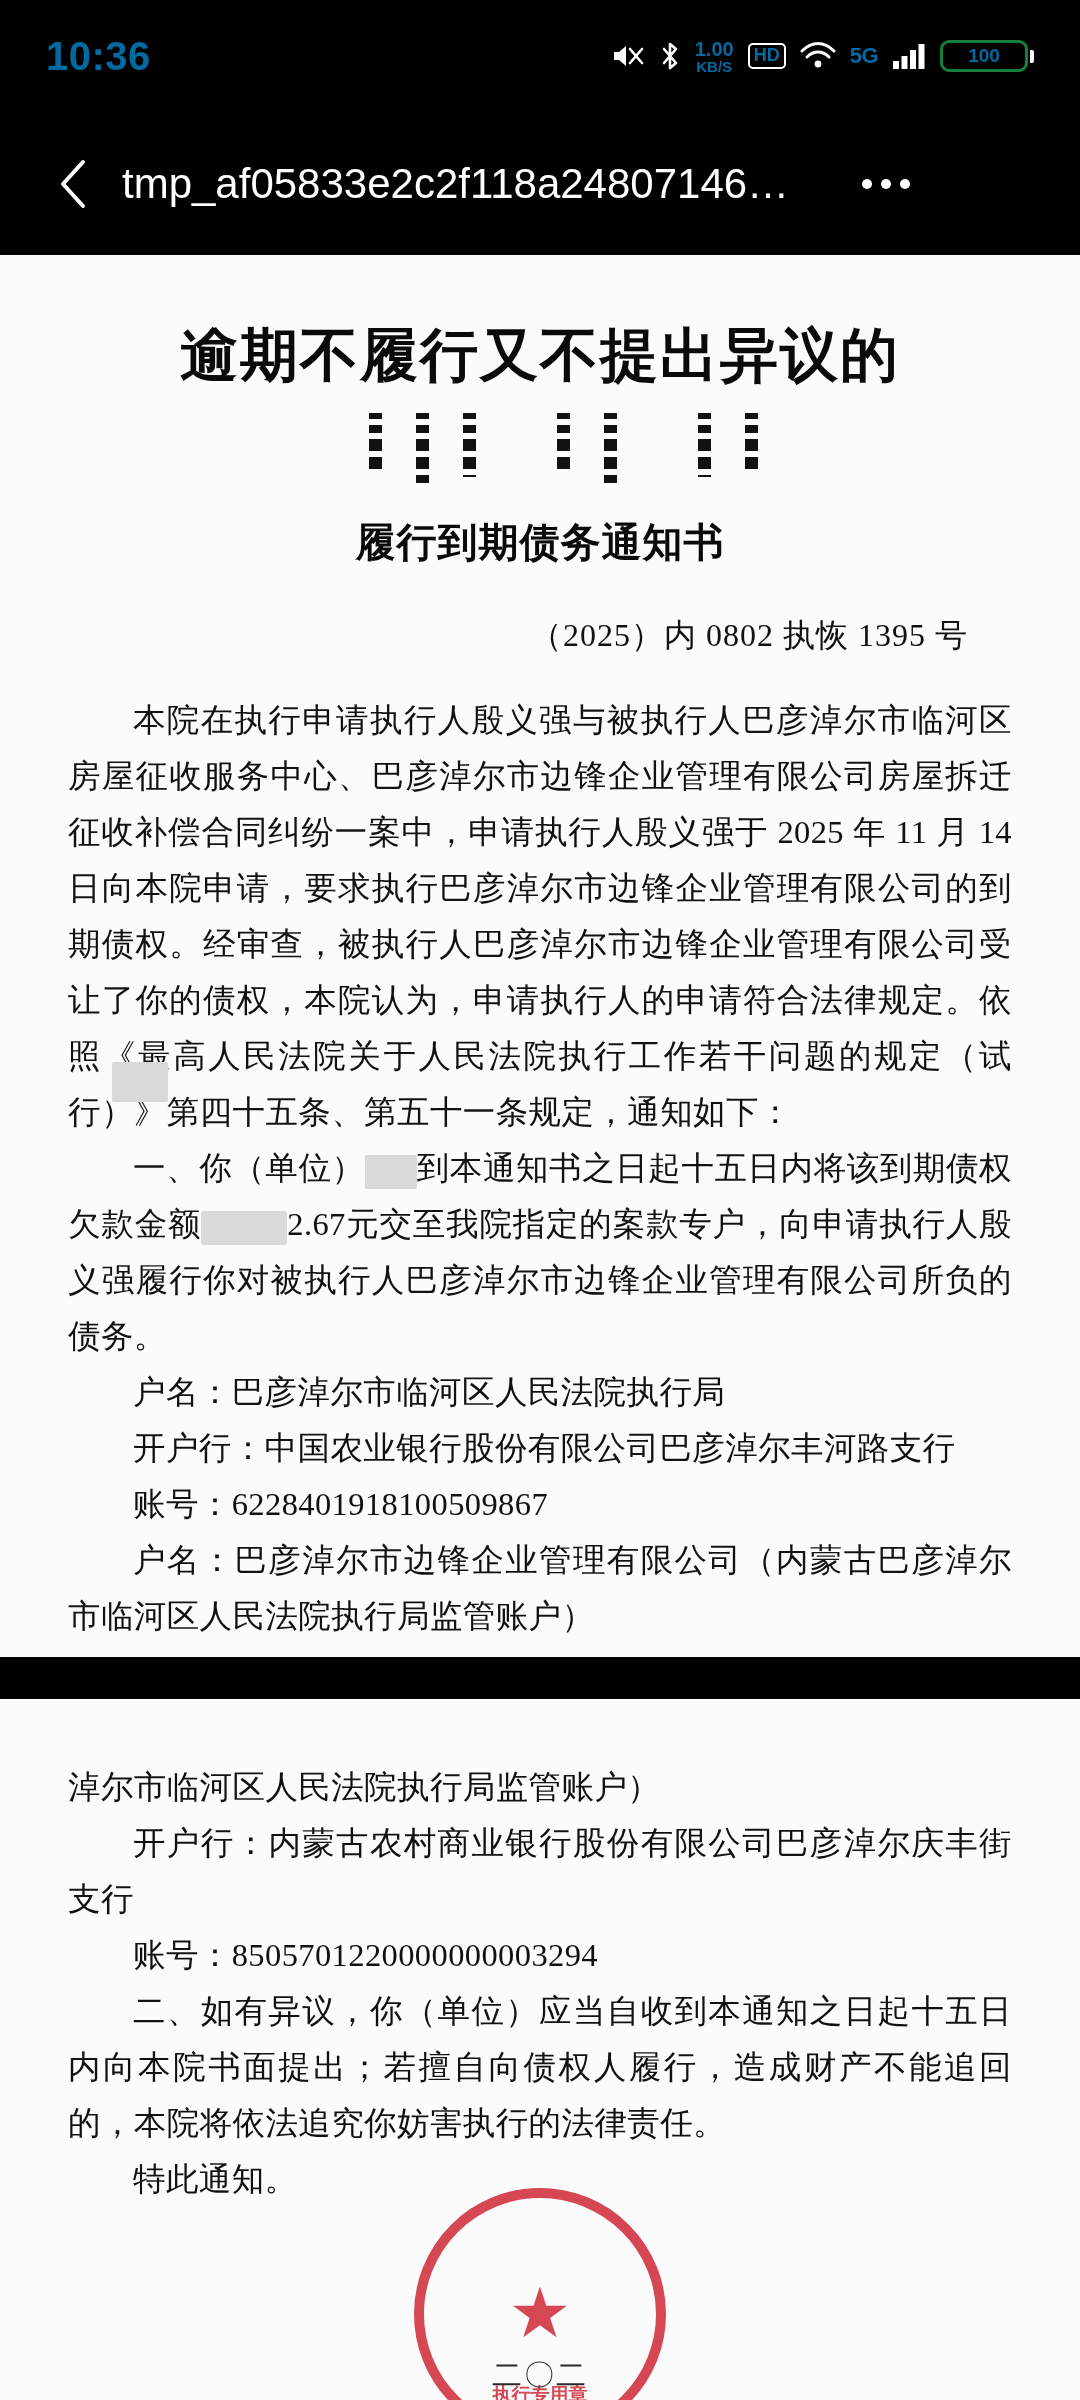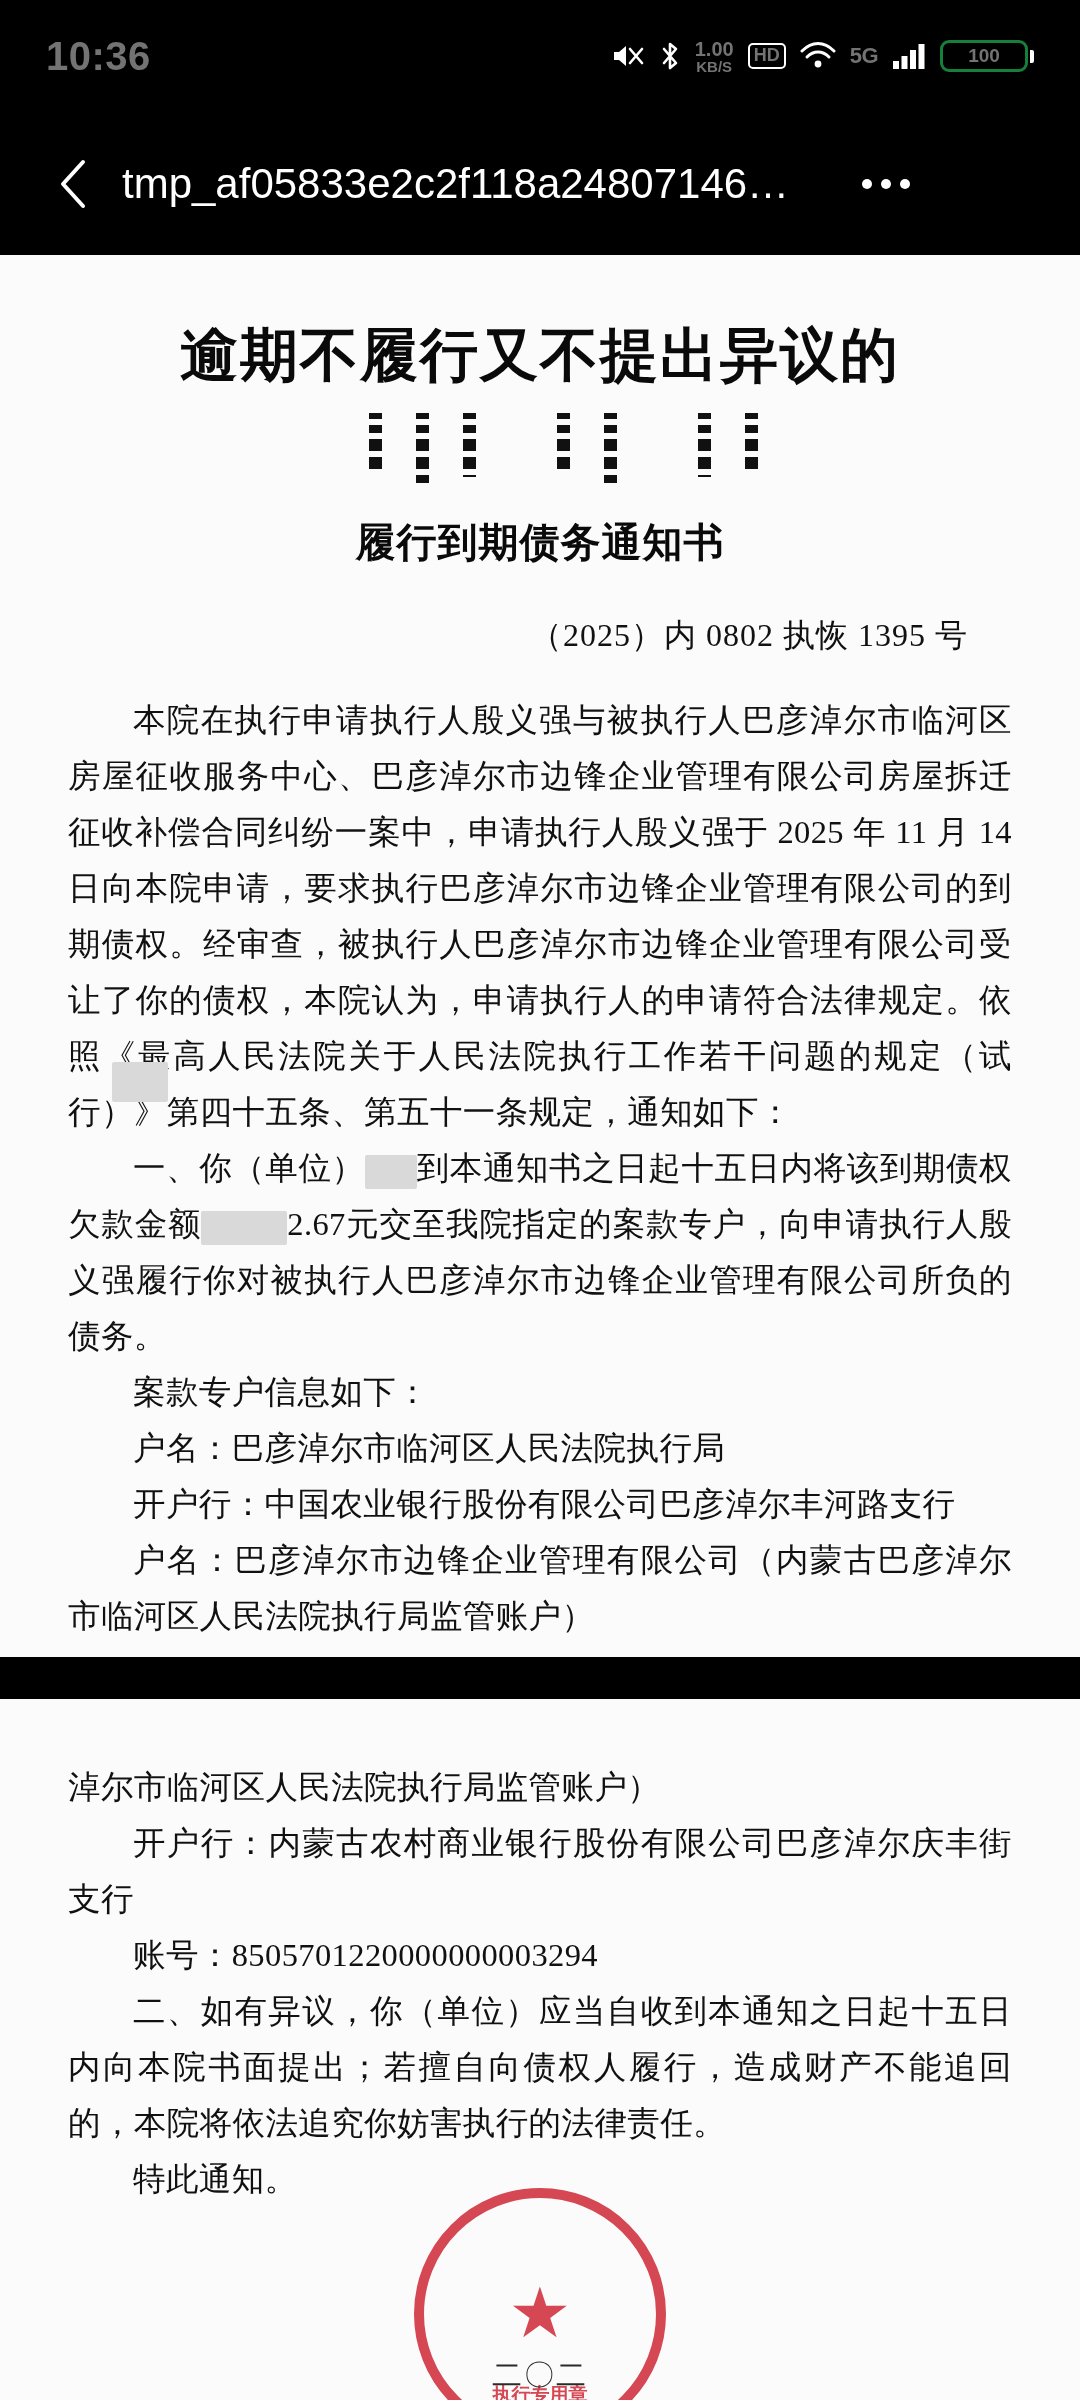--- a/index.html
+++ b/index.html
@@ -8,21 +8,21 @@
     background: #000;
     font-family: "Liberation Sans", sans-serif;
     overflow: hidden;
   }
   .screen { position: relative; width: 1080px; height: 2400px; background: #000; }
 
   
   .statusbar {
     position: absolute; top: 0; left: 0; width: 1080px; height: 112px;
     display: flex; align-items: center; justify-content: space-between;
-    padding: 0 46px; color: #737373;
+    padding: 0 46px; color: #0369a1;
   }
   .clock { font-size: 40px; font-weight: 600; letter-spacing: 0.5px; }
   .status-icons { display: flex; align-items: center; gap: 14px; }
   .ic { display: inline-flex; align-items: center; justify-content: center; }
   .ic svg { display: block; }
   .kbps { display: flex; flex-direction: column; align-items: center; line-height: 1.0; }
   .kbps .k1 { font-size: 20px; font-weight: 700; }
   .kbps .k2 { font-size: 15px; font-weight: 700; }
   .hd-badge {
     border: 2.5px solid #fff; border-radius: 5px; font-size: 18px; font-weight: 700;
@@ -212,23 +212,23 @@
 
       <div class="doc-subtitle">履行到期债务通知书</div>
       <div class="case-no">（2025）内 0802 执恢 1395 号</div>
 
       <div class="body-text">
         <span class="redact r1"></span>
         <p>本院在执行申请执行人殷义强与被执行人巴彦淖尔市临河区房屋征收服务中心、巴彦淖尔市边锋企业管理有限公司房屋拆迁征收补偿合同纠纷一案中，申请执行人殷义强于 2025 年 11 月 14 日向本院申请，要求执行巴彦淖尔市边锋企业管理有限公司的到期债权。经审查，被执行人巴彦淖尔市边锋企业管理有限公司受让了你的债权，本院认为，申请执行人的申请符合法律规定。依照《最高人民法院关于人民法院执行工作若干问题的规定（试行）》第四十五条、第五十一条规定，通知如下：</p>
         <p>
           <span>一、你（单位）</span><span class="redact r2"></span><span>到本通知书之日起十五日内将该到期债权欠款金额</span><span class="redact r3"></span><span>2.67</span><span>元交至我院指定的案款专户，向申请执行人殷义强履行你对被执行人巴彦淖尔市边锋企业管理有限公司所负的债务。</span>
         </p>
-        <p>案款专户信息如下：</p>
         <p><span>户名：</span><span>巴彦淖尔市临河区人民法院执行局</span></p>
         <p><span>开户行：</span><span>中国农业银行股份有限公司巴彦淖尔丰河路支行</span></p>
+        <p><span>账号：</span><span>6228401918100509867</span></p>
         <p><span>户名：</span><span>巴彦淖尔市边锋企业管理有限公司（内蒙古巴彦淖尔市临河区人民法院执行局监管账户）</span></p>
       </div>
     </div>
 
     <div class="gap"></div>
 
     <div class="page page2">
       <div class="body-text" style="margin-top:0;">
         <p class="noindent">淖尔市临河区人民法院执行局监管账户）</p>
         <p><span>开户行：</span><span>内蒙古农村商业银行股份有限公司巴彦淖尔庆丰街支行</span></p>

